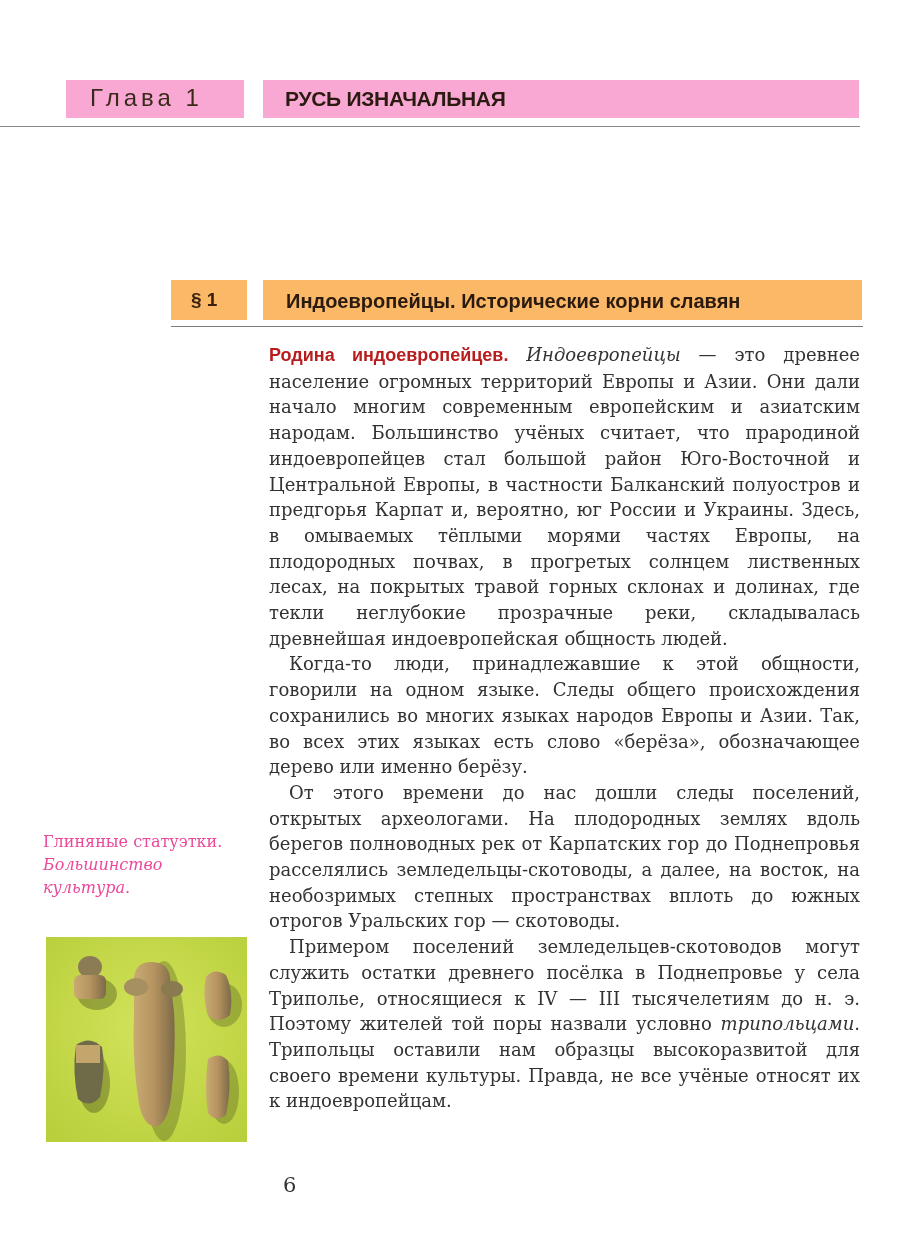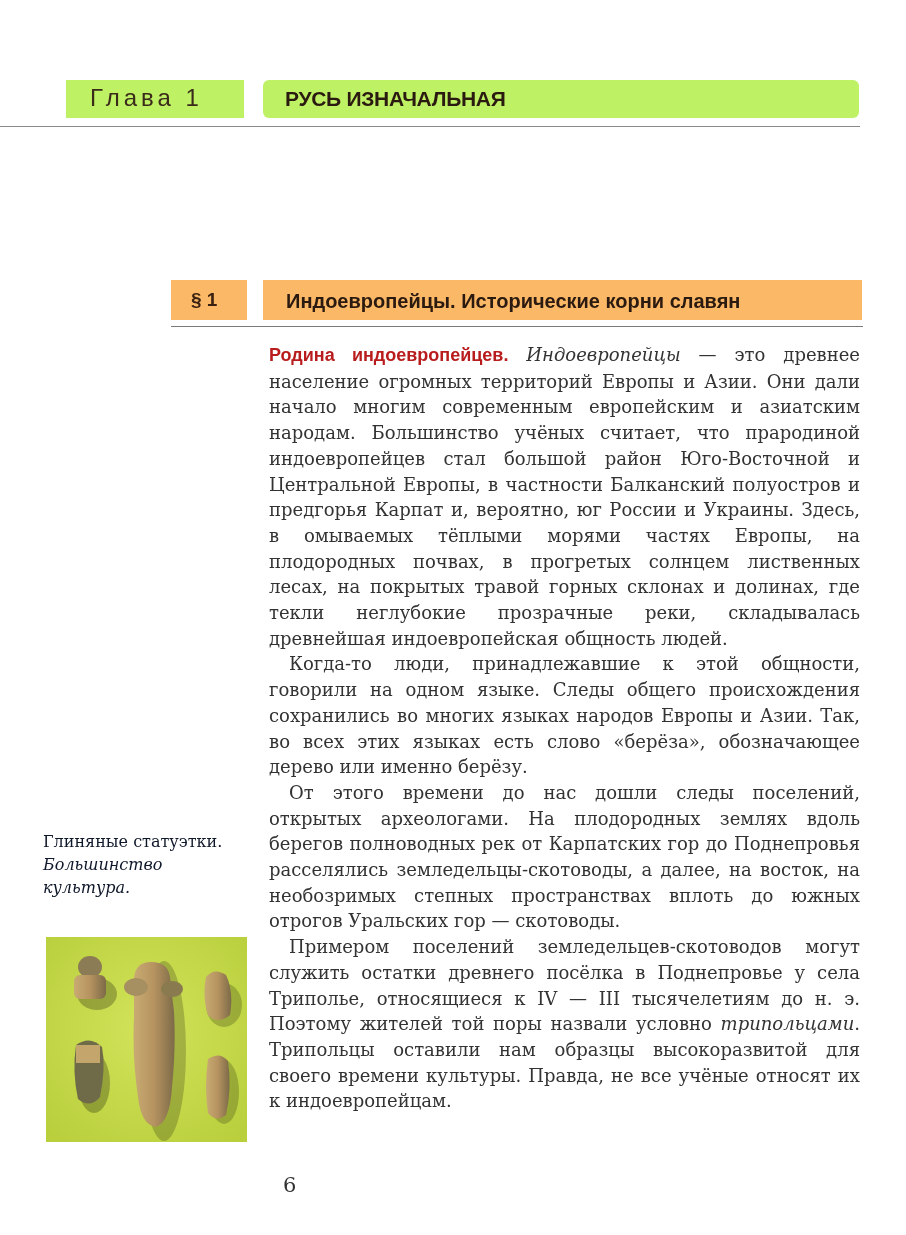--- a/index.html
+++ b/index.html
@@ -1,21 +1,21 @@
 <!DOCTYPE html>
 <html><head>
 <meta charset="utf-8">
 <style>
   html, body { margin:0; padding:0; background:#ffffff; }
   body { width:906px; height:1235px; position:relative; overflow:hidden;
          font-family:"DejaVu Serif", "Liberation Serif", serif; color:#2a2a2a; }
 
-  .chapter-bar { position:absolute; top:80px; height:38px; background:#bef264; }
+  .chapter-bar { position:absolute; top:80px; height:38px; background:#f9a8d4; }
   .chapter-label { left:66px; width:178px; }
-  .chapter-title-bar { left:263px; width:596px;border-radius:6px; }
+  .chapter-title-bar { left:263px; width:596px; }
   .chapter-rule { position:absolute; left:0; top:126px; width:860px; height:1px; background:#8a8a8a; }
   .chapter-label span { position:absolute; left:24px; top:4px; font-family:"Liberation Sans", sans-serif;
          font-size:24px; letter-spacing:4px; color:#3a2a1a; }
   .chapter-title-bar span { position:absolute; left:22px; top:7px; font-family:"Liberation Sans", sans-serif;
          font-weight:bold; font-size:21px; color:#2b1a10; letter-spacing:-0.3px; }
 
   .sec-bar { position:absolute; top:280px; height:40px; background:#fbb867; }
   .sec-num { left:171px; width:76px; }
   .sec-title-bar { left:263px; width:599px; }
   .sec-rule { position:absolute; left:171px; top:326px; width:692px; height:1px; background:#7a7a7a; }
@@ -24,21 +24,21 @@
   .sec-title-bar span { position:absolute; left:23px; top:10px; font-family:"Liberation Sans", sans-serif;
          font-weight:bold; font-size:20px; color:#2b1a10; }
 
   .body-text { position:absolute; left:269px; top:342px; width:591px;
          font-size:18px; line-height:25.7px; text-align:justify; color:#333; hyphens:manual; }
   .body-text p { margin:0; }
   .body-text p.indent { text-indent:20px; }
   .lead-bold { font-family:"Liberation Sans", sans-serif; font-weight:bold; color:#b91c1c; }
   .term { font-style:italic;margin-top:43px; }
 
-  .caption { position:absolute; left:43px; top:830px; width:210px; font-size:16px; line-height:23px; color:#0f172a; }
+  .caption { position:absolute; left:43px; top:830px; width:210px; font-size:16px; line-height:23px; color:#ec4899; }
   .caption .it { font-style:italic; }
 
   .photo { position:absolute; left:46px; top:937px; width:201px; height:205px; background:#c7dc4a;
            overflow:hidden; }
   .photo svg { display:block; }
 
   .page-number { position:absolute; left:283px; top:1173px; font-size:21px; color:#333;
          font-family:"DejaVu Serif", serif; }
 </style>
 </head>

